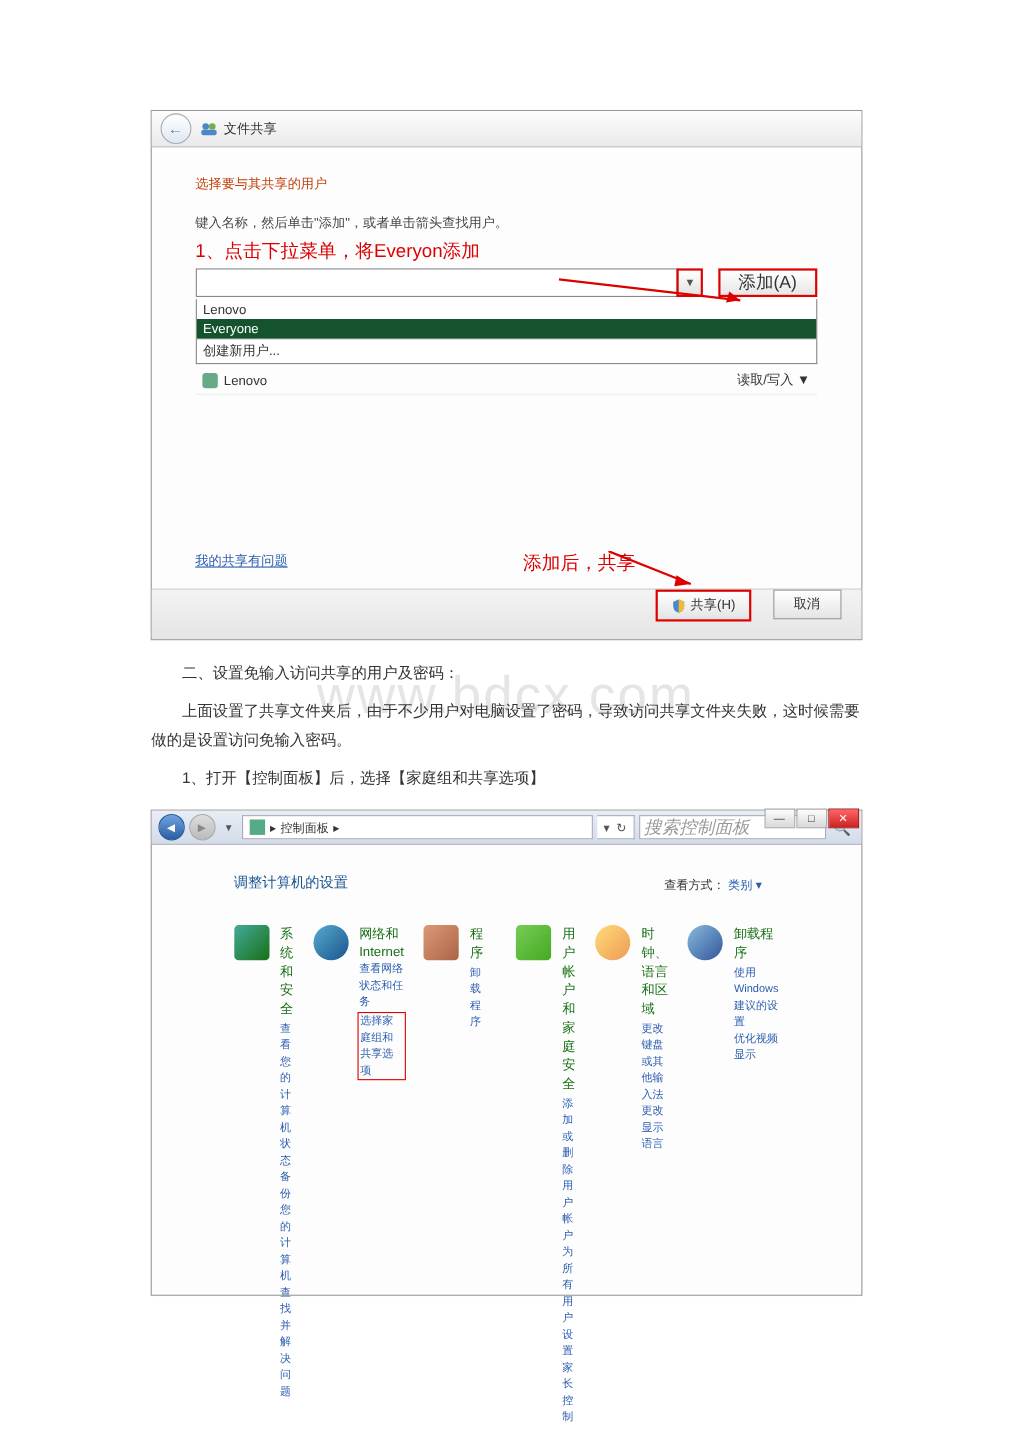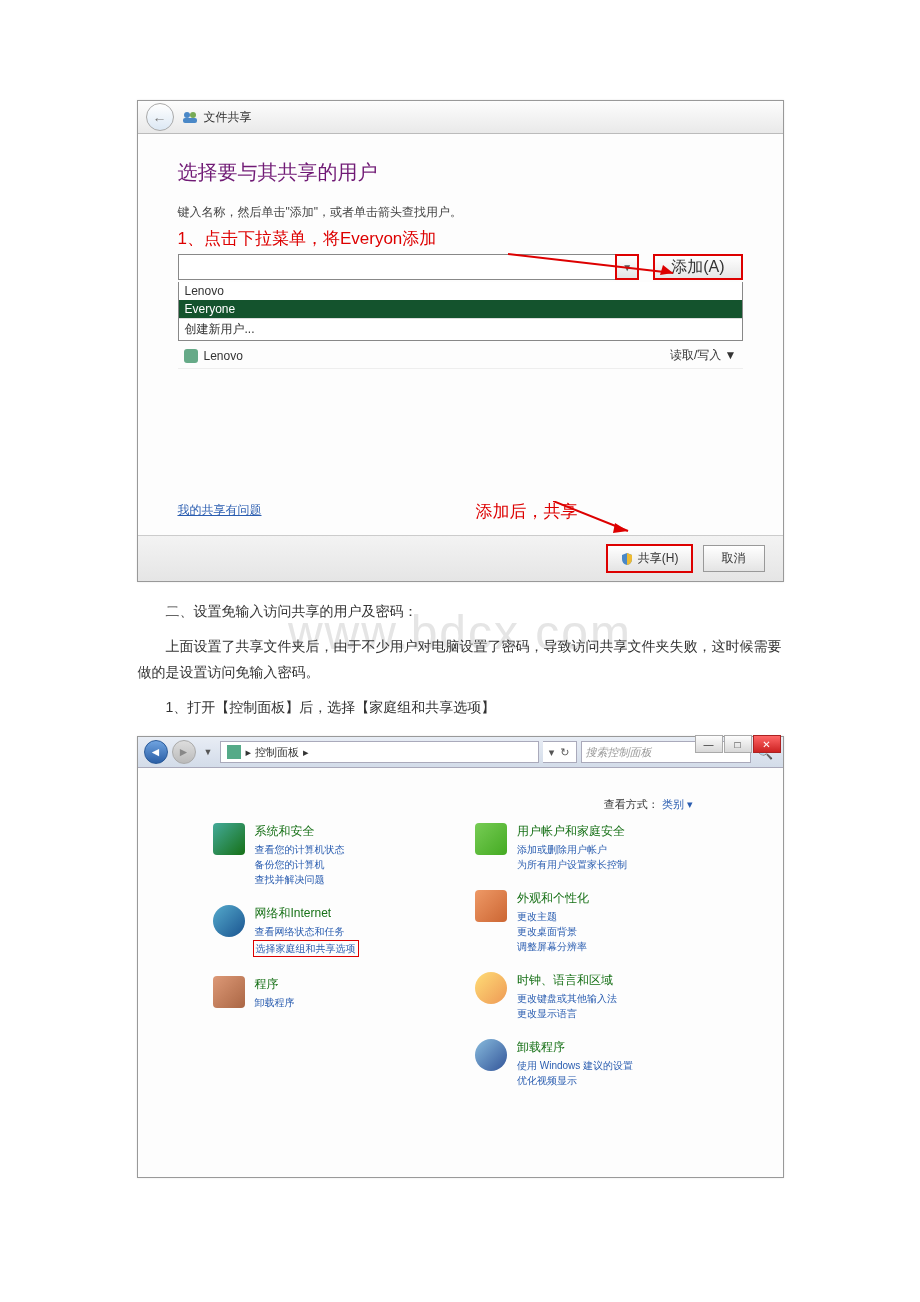--- a/index.html
+++ b/index.html
@@ -8,63 +8,63 @@
 .watermark2{position:absolute;top:1020px;left:0;right:0;text-align:center;font-size:44px;color:#ececec;font-weight:400;letter-spacing:2px;z-index:0;pointer-events:none;font-family:Arial,sans-serif}
 .content{position:relative;z-index:1}
 .screenshot{width:645px;margin:0 auto 15px;border:1px solid #999;background:#fdfdfd;box-shadow:0 0 2px rgba(0,0,0,.1)}
 
 .ss1{height:480px;position:relative}
 .ss1-titlebar{height:32px;border-bottom:1px solid #bbb;display:flex;align-items:center;background:linear-gradient(#fdfdfd,#e9e9e9)}
 .back-btn{width:26px;height:26px;border-radius:50%;border:1px solid #aaa;margin:0 8px;background:linear-gradient(#fff,#dce8f4);display:flex;align-items:center;justify-content:center;color:#777;font-size:14px}
 .ss1-title-icon{width:16px;height:16px;margin-right:6px;display:inline-block}
 .ss1-title{font-size:12px;color:#333}
 .ss1-body{padding:25px 40px 0}
-.ss1-h{font-size:20px;color:#701a75;margin-bottom:18px}
+.ss1-h{font-size:12px;color:#c2410c;margin-bottom:18px}
 .ss1-sub{font-size:12px;color:#444;margin-bottom:6px}
 .ss1-red{font-size:17px;color:#d00;margin-bottom:4px}
 .inputrow{display:flex;align-items:stretch;height:26px;margin-bottom:2px}
 .userinput{flex:1;border:1px solid #888;background:#fff;font-size:12px;padding:0 4px}
 .ddbox{width:20px;border:2px solid #d00;margin-left:-1px;display:flex;align-items:center;justify-content:center;background:linear-gradient(#fff,#e2e2e2);font-size:10px;color:#555}
 .addbtn{margin-left:14px;border:2px solid #d00;padding:3px 16px;font-size:16px;color:#333;background:linear-gradient(#fff,#e6e6e6);display:flex;align-items:center}
 .dropdown{border:1px solid #888;border-top:none;background:#fff}
 .dd-item{font-size:12px;padding:2px 6px;color:#333}
 .dd-sel{background:#14532d;color:#fff}
 .dd-last{border-top:1px solid #ddd}
 .permrow{display:flex;justify-content:space-between;padding:6px 6px 4px;font-size:12px;border-bottom:1px solid #eee}
 .permrow .u{display:flex;align-items:center;gap:6px}
 .usericon{width:14px;height:14px;background:#6a8;border-radius:3px;display:inline-block}
 .helplink{position:absolute;bottom:62px;left:40px;font-size:12px;color:#2a5db0;text-decoration:underline}
 .ss1-red2{position:absolute;bottom:58px;right:205px;font-size:17px;color:#d00}
-.ss1-footer{position:absolute;bottom:0;left:0;right:0;height:45px;background:linear-gradient(#f3f3f3,#e5e5e5);border-top:1px solid #ccc;display:flex;align-items:center;justify-content:flex-end;padding-right:18px;gap:10px}
+.ss1-footer{position:absolute;bottom:0;left:0;right:0;height:45px;background:linear-gradient(#f3f3f3,#e5e5e5);border-top:1px solid #ccc;display:flex;align-items:flex-start;justify-content:flex-end;padding-right:18px;gap:20px}
 .sharebtn{border:2px solid #d00;padding:4px 12px;font-size:12px;background:linear-gradient(#fff,#e4e4e4);display:flex;align-items:center;gap:4px}
 .shieldicon{width:14px;height:14px;display:inline-block}
 .cancelbtn{padding:4px 18px;font-size:12px;background:linear-gradient(#fff,#e4e4e4);border:1px solid #999}
 
 .arrow1{position:absolute;top:150px;left:370px;width:180px;height:30px;pointer-events:none}
 .arrow2{position:absolute;bottom:40px;right:140px;width:90px;height:40px;pointer-events:none}
 
 .bodytext{width:645px;margin:16px auto;line-height:1.9}
 .bodytext p{margin:8px 0;text-indent:2em}
 
 .ss2{height:440px;position:relative;margin-top:15px}
 .ss2-titlebar{height:30px;background:linear-gradient(#e8edf5,#d3dce9);border-bottom:1px solid #aab;display:flex;align-items:center;padding:0 6px;gap:4px}
 .navbtn{width:22px;height:22px;border-radius:50%;background:linear-gradient(#6fa3e0,#2b5fa6);border:1px solid #2a5a99;color:#fff;display:flex;align-items:center;justify-content:center;font-size:12px}
 .navbtn.dis{background:linear-gradient(#ddd,#bbb);border-color:#aaa;color:#888}
 .ddtiny{color:#555;font-size:9px;margin:0 4px}
 .breadcrumb{flex:1;display:flex;align-items:center;background:#fff;border:1px solid #aab;height:20px;padding:0 6px;font-size:11px;color:#333;gap:4px}
 .bc-icon{width:14px;height:14px;background:#5a8;display:inline-block}
 .refreshbox{display:flex;align-items:center;border:1px solid #aab;border-left:none;height:20px;padding:0 6px;background:#fff;font-size:11px;color:#555}
-.searchbox{width:160px;border:1px solid #aab;height:20px;background:#fff;font-size:11px;color:#999;padding:0 4px;font-style:italic;display:flex;align-items:center}
+.searchbox{width:160px;border:1px solid #aab;height:20px;background:#fff;font-size:16px;color:#999;padding:0 4px;font-style:italic;display:flex;align-items:center}
 .searchicon{width:22px;height:22px;display:flex;align-items:center;justify-content:center;color:#3b6fb8;font-size:13px}
 .ss2-body{padding:25px 75px 0}
 .ss2-h{font-size:13px;color:#1a5490;margin-bottom:8px}
 .viewby{position:absolute;top:60px;right:90px;font-size:11px;color:#333}
 .viewby .lnk{color:#2a5db0}
 .catgrid{display:flex;gap:30px;margin-top:30px}
-.catcol{flex:1;display:flex;flex-direction:column;gap:18px}
+.catcol{flex:1;display:flex;flex-direction:row;gap:18px}
 .catitem{display:flex;gap:10px;align-items:flex-start}
 .caticon{width:32px;height:32px;flex-shrink:0;border-radius:4px}
 .cattxt .ct{font-size:12px;color:#167016;margin-bottom:2px}
 .cattxt .cl{font-size:10px;color:#2a5db0;line-height:1.5;display:block}
 .redbox{border:1.5px solid #d00;padding:0 2px;margin:1px -2px}
 .icon-sys{background:linear-gradient(135deg,#4a9,#167016)}
 .icon-net{background:linear-gradient(135deg,#5ac,#1a5490);border-radius:50%}
 .icon-hw{background:linear-gradient(135deg,#9ab,#567)}
 .icon-prog{background:linear-gradient(135deg,#d97,#a64)}
 .icon-user{background:linear-gradient(135deg,#7c5,#4a2)}
@@ -161,20 +161,21 @@
           <span>控制面板</span>
           <span>▸</span>
         </div>
         <div class="refreshbox">
           <span>▾</span>&nbsp;&nbsp;<span>↻</span>
         </div>
         <div class="searchbox">搜索控制面板</div>
         <div class="searchicon">🔍</div>
       </div>
       <div class="ss2-body">
+        <div class="ss2-h">调整计算机的设置</div>
         <div class="viewby">
           <span>查看方式：</span>
           <span class="lnk">类别 ▾</span>
         </div>
         <div class="catgrid">
           <div class="catcol">
             <div class="catitem">
               <div class="caticon icon-sys"></div>
               <div class="cattxt">
                 <div class="ct">系统和安全</div>
@@ -202,29 +203,20 @@
           <div class="catcol">
             <div class="catitem">
               <div class="caticon icon-user"></div>
               <div class="cattxt">
                 <div class="ct">用户帐户和家庭安全</div>
                 <span class="cl">添加或删除用户帐户</span>
                 <span class="cl">为所有用户设置家长控制</span>
               </div>
             </div>
             <div class="catitem">
-              <div class="caticon icon-app"></div>
-              <div class="cattxt">
-                <div class="ct">外观和个性化</div>
-                <span class="cl">更改主题</span>
-                <span class="cl">更改桌面背景</span>
-                <span class="cl">调整屏幕分辨率</span>
-              </div>
-            </div>
-            <div class="catitem">
               <div class="caticon icon-clock"></div>
               <div class="cattxt">
                 <div class="ct">时钟、语言和区域</div>
                 <span class="cl">更改键盘或其他输入法</span>
                 <span class="cl">更改显示语言</span>
               </div>
             </div>
             <div class="catitem">
               <div class="caticon icon-ease"></div>
               <div class="cattxt">

